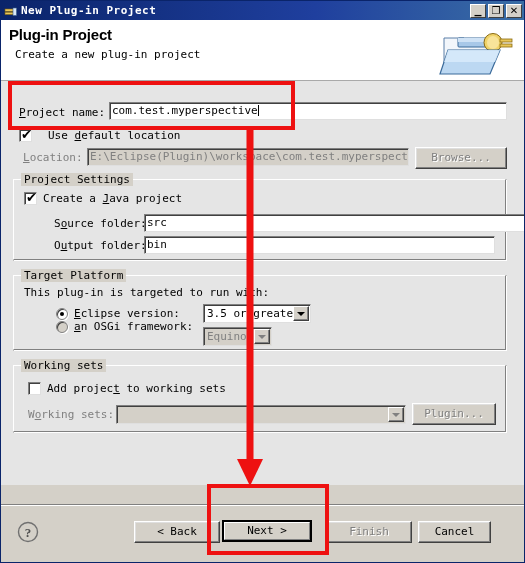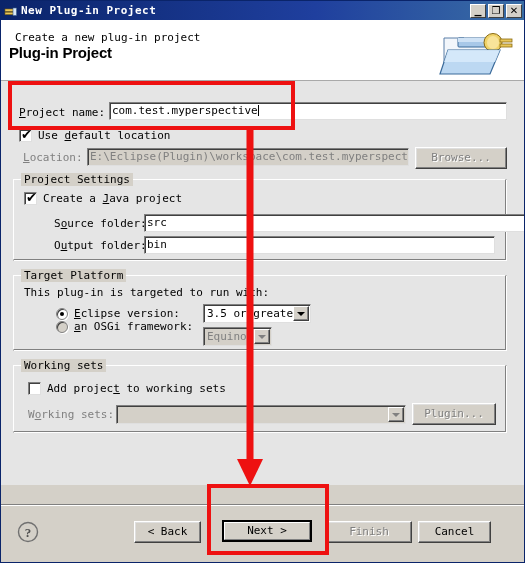--- a/index.html
+++ b/index.html
@@ -349,22 +349,22 @@
     </div>
     <div class="wbtn">
       <span class="g">❐</span>
     </div>
     <div class="wbtn">
       <span class="g">✕</span>
     </div>
   </div>
 
   <div id="header">
+    <div id="header-title">Plug-in Project</div>
     <div id="header-sub">Create a new plug-in project</div>
-    <div id="header-title">Plug-in Project</div>
     <div id="header-icon">
       <svg width="78" height="54" viewBox="0 0 78 54">
 
         <path d="M6 14 L26 14 L30 19 L55 19 L55 41 L6 41 Z" fill="#f2f6fb" stroke="#5a7fa8" stroke-width="1"></path>
 
         <rect x="20" y="14" width="30" height="9" rx="1" fill="#a8c8e8" stroke="#3a6a9a" stroke-width="1"></rect>
         <rect x="20" y="14" width="30" height="4" fill="#cfe2f5"></rect>
 
         <ellipse cx="55" cy="18.5" rx="9" ry="9" fill="#f0d36a" stroke="#8a6a10" stroke-width="1"></ellipse>
         <ellipse cx="55" cy="18.5" rx="6" ry="6.5" fill="#f8e49a"></ellipse>
@@ -384,21 +384,21 @@
       <span class="lbl"><u>P</u>roject name:</span>
     </div>
     <div class="tfield" style="position:absolute; left:108px; top:21px; width:398px;">
       <span>com.test.myperspective</span><span class="caret"></span>
     </div>
 
     <div class="row" style="left:18px; top:48px;">
       <span class="cb">
           <span class="tick">✔</span>
         </span>
-      <span class="lbl" style="margin-left:6px;">Use <u>d</u>efault location</span>
+      <span class="lbl" style="margin-left:16px;">Use <u>d</u>efault location</span>
     </div>
 
     <div class="row" style="left:22px; top:70px;">
       <span class="lbl dis"><u>L</u>ocation:</span>
     </div>
     <div class="tfield dis" style="position:absolute; left:86px; top:67px; width:322px;">
       <span>E:\Eclipse(Plugin)\workspace\com.test.myperspective</span>
     </div>
     <div class="btn dis" style="position:absolute; left:414px; top:66px; width:92px;">Browse...</div>
 
@@ -479,21 +479,21 @@
   </div>
 
   <div id="footer">
     <div id="help-icon">
       <svg width="22" height="22" viewBox="0 0 22 22">
         <circle cx="11" cy="11" r="9.5" fill="#d4d0c8" stroke="#707070" stroke-width="1.4"></circle>
         <text x="11" y="15.5" text-anchor="middle" font-family="Liberation Serif, serif" font-size="13" font-weight="bold" fill="#505050">?</text>
       </svg>
     </div>
 
-    <div class="btn" style="position:absolute; left:133px; top:16px; width:67px;">&lt; Back</div>
+    <div class="btn" style="position:absolute; left:133px; top:16px; width:86px;">&lt; Back</div>
 
     <div class="btn dis" style="position:absolute; left:325px; top:16px; width:86px;">Finish</div>
 
     <div class="btn default" style="position:absolute; left:221px; top:15px; width:90px;">
       <span class="inner">Next &gt;</span>
     </div>
 
     <div class="btn" style="position:absolute; left:417px; top:16px; width:73px;">Cancel</div>
   </div>
 

